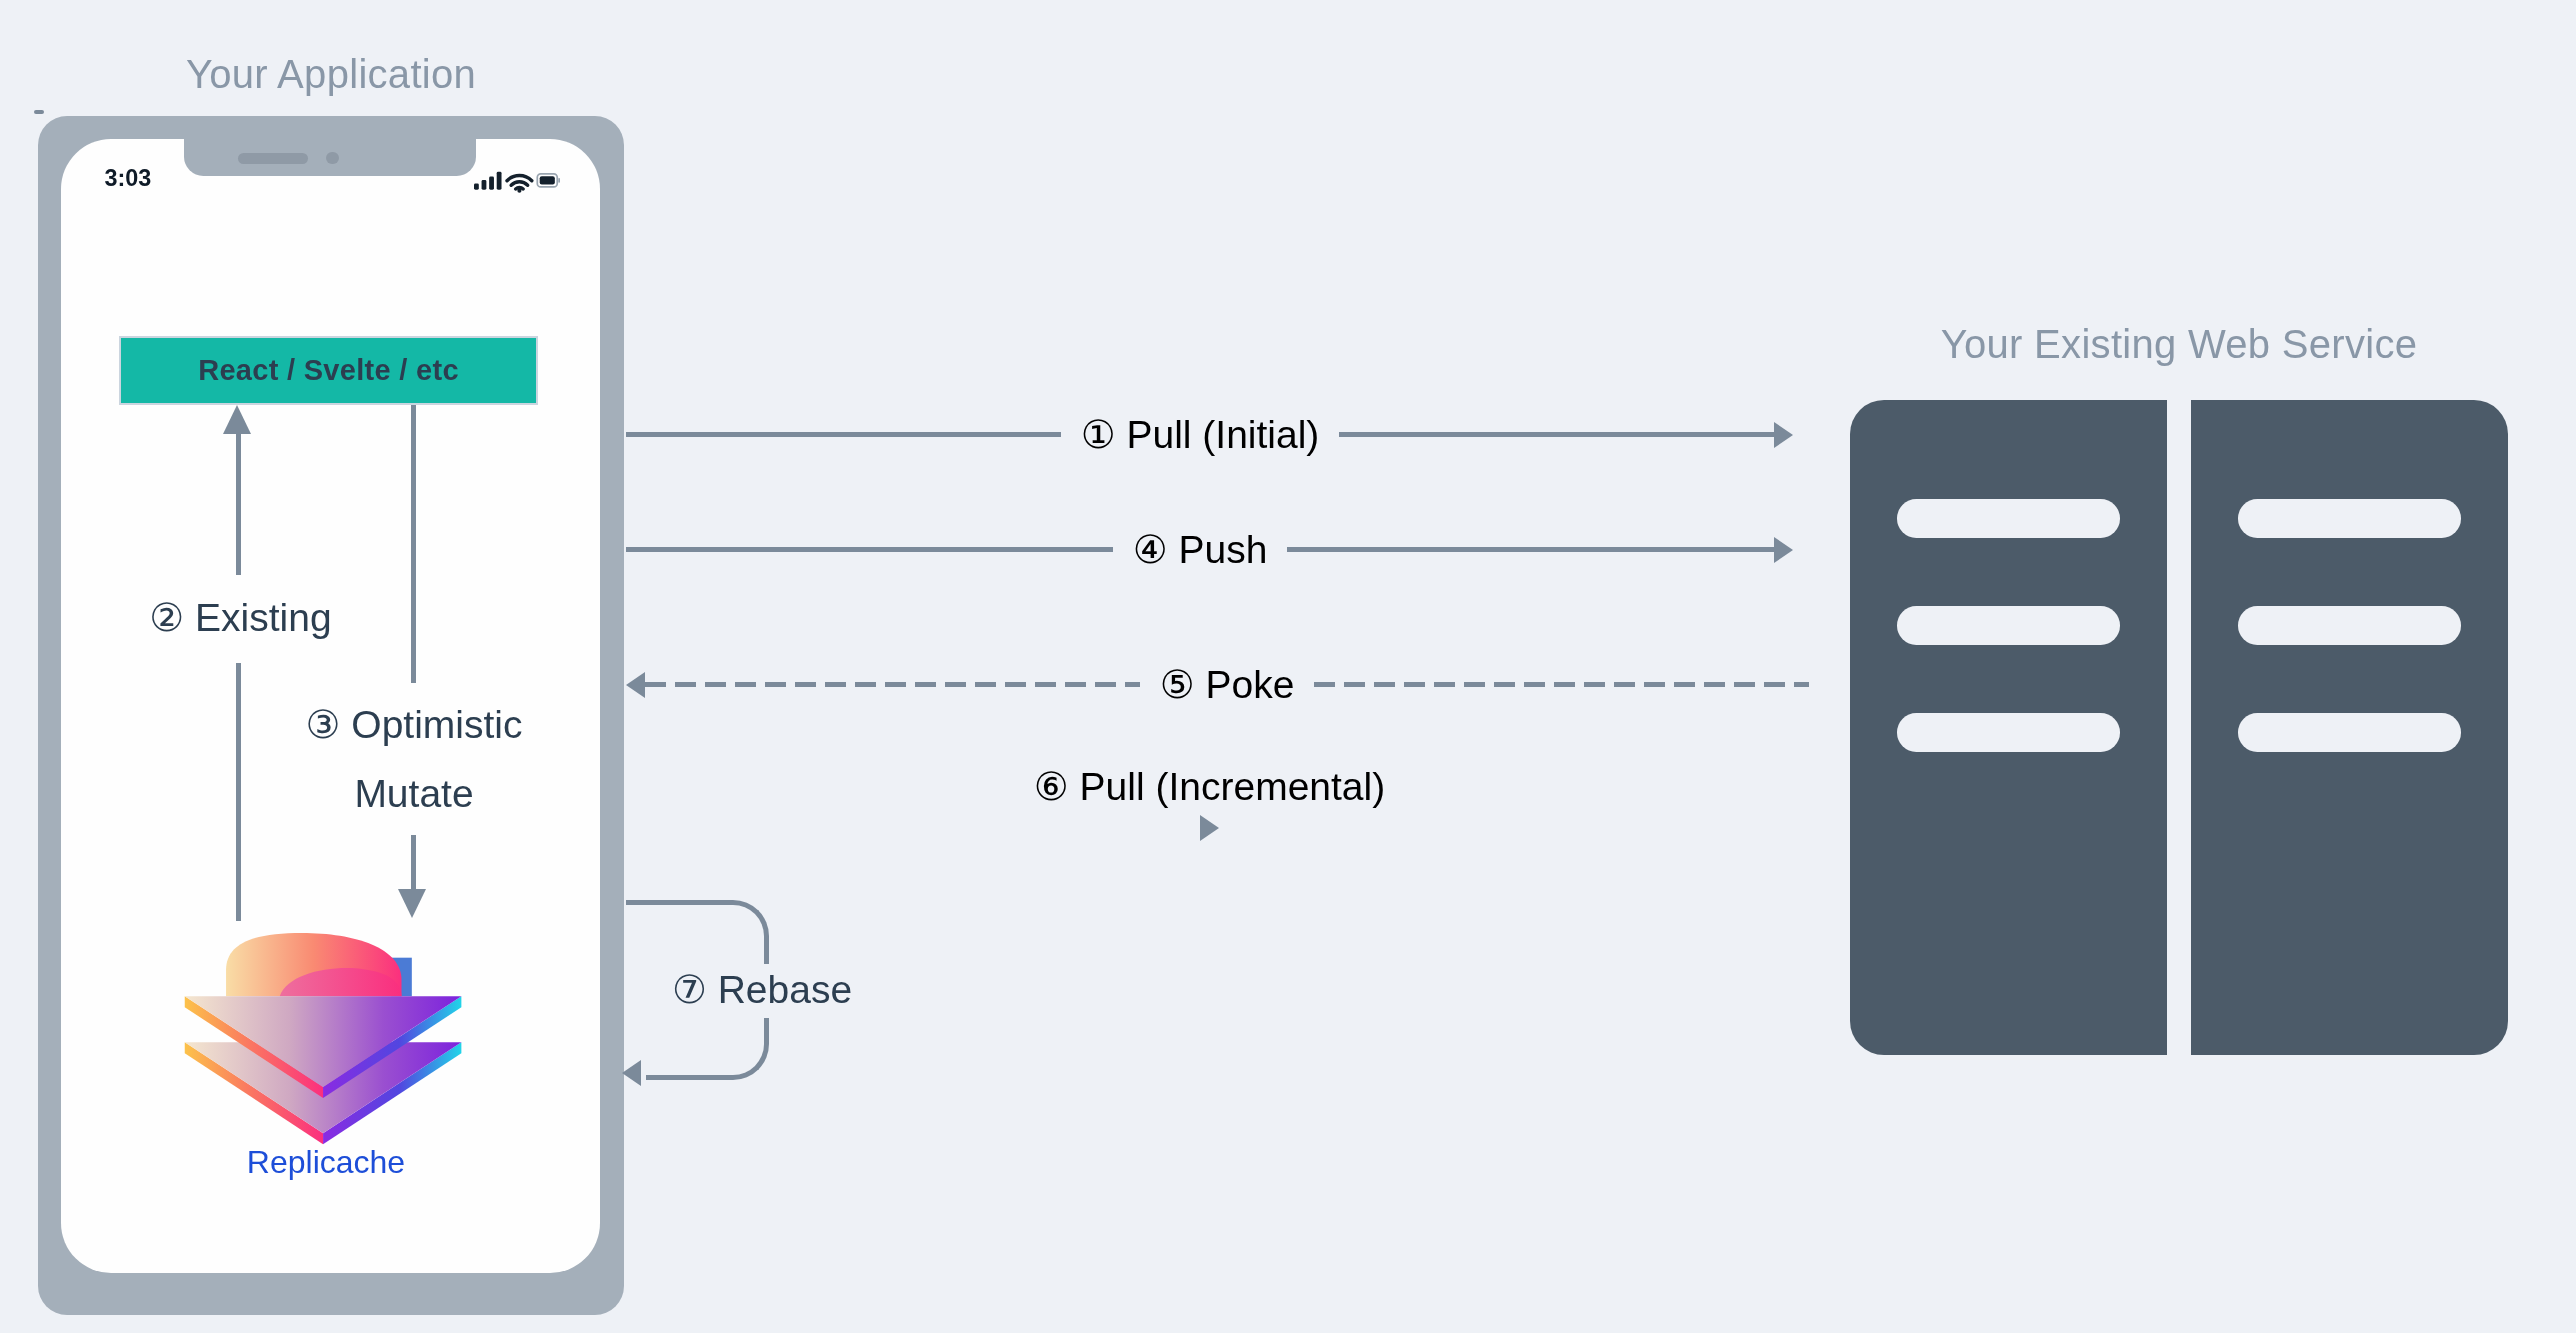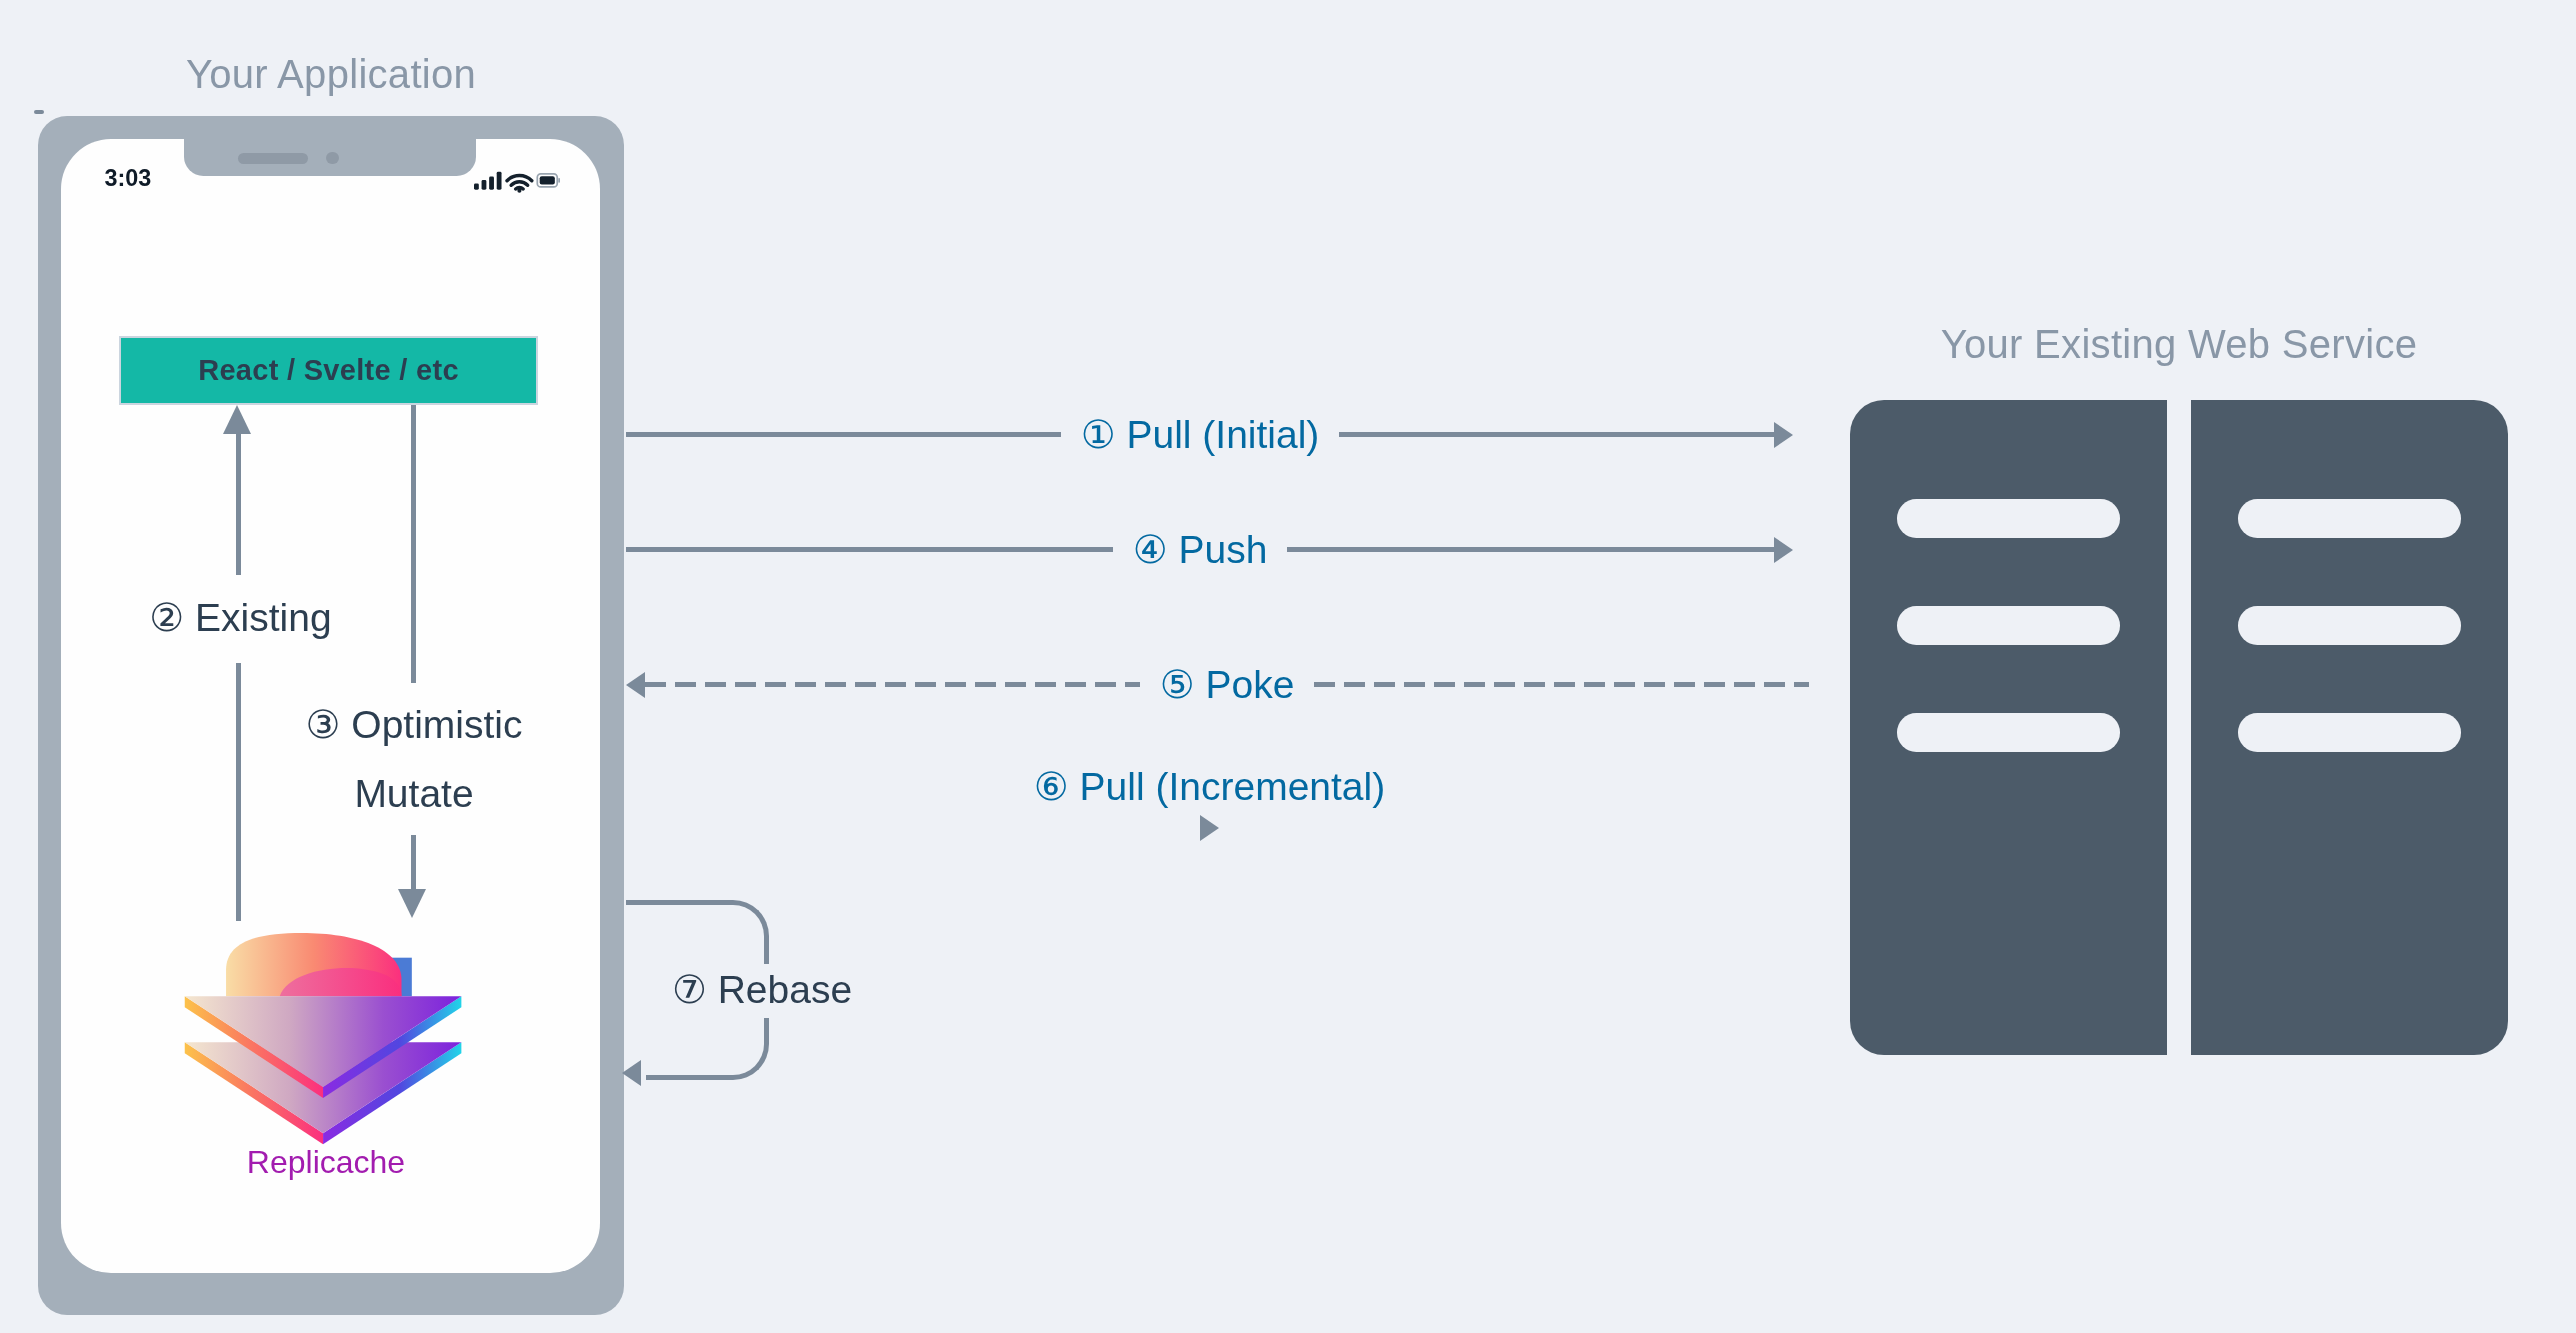--- a/index.html
+++ b/index.html
@@ -33,21 +33,21 @@
   .head-up{position:absolute;width:0;height:0;border-left:14.5px solid transparent;
            border-right:14.5px solid transparent;border-bottom:29px solid #7b8a9a;}
   .head-down{position:absolute;width:0;height:0;border-left:14.5px solid transparent;
              border-right:14.5px solid transparent;border-top:29px solid #7b8a9a;}
   .flow-label{position:absolute;font-size:39px;color:#2c3e50;text-align:center;white-space:nowrap;}
   .flow-label.two-line{line-height:69px;white-space:normal;}
 
   .h-arrow{position:absolute;height:83px;display:flex;align-items:center;}
   .h-arrow .seg{flex:1;height:5.5px;background:#7b8a9a;}
   .h-arrow .seg.dashed{background:repeating-linear-gradient(90deg,#7b8a9a 0 20.7px,transparent 20.7px 30px);}
-  .h-arrow .lbl{margin:0 19.3px;font-size:39px;color:#0369a1;white-space:nowrap;}
+  .h-arrow .lbl{margin:0 19.3px;font-size:39px;color:#000000;white-space:nowrap;}
   .h-arrow .head-right{width:0;height:0;border-top:13px solid transparent;
                        border-bottom:13px solid transparent;border-left:19.3px solid #7b8a9a;}
   .h-arrow .head-left{width:0;height:0;border-top:13px solid transparent;
                       border-bottom:13px solid transparent;border-right:19.3px solid #7b8a9a;}
 
   
   .rebase-top{position:absolute;left:626px;top:900px;width:138px;height:59px;
               border-top:5.5px solid #7b8a9a;border-right:5.5px solid #7b8a9a;
               border-top-right-radius:36px;}
   .rebase-bottom{position:absolute;left:646px;top:1018px;width:118px;height:57px;
@@ -58,21 +58,21 @@
                border-right:19.3px solid #7b8a9a;}
 
   
   .server-block{position:absolute;left:1850px;top:400px;width:658px;height:655px;
                 border-radius:34px;overflow:hidden;display:flex;gap:24px;}
   .rack{flex:1;background:#4c5b69;}
   .rack .slot{width:223px;height:39px;border-radius:19.3px;background:#eef1f6;margin:68px auto 0 auto;}
   .rack .slot:first-child{margin-top:99px;}
 
   .logo-caption{position:absolute;left:154px;top:1144px;width:344px;text-align:center;
-                font-size:32px;color:#a21caf;}
+                font-size:32px;color:#1d4ed8;}
   .artifact-dash{position:absolute;left:34px;top:110px;width:9.6px;height:4.1px;
                  border-radius:2.1px;background:#7b8a9a;}
 </style>
 </head>
 <body>
 
 <div class="stage">
 
   <div class="artifact-dash"></div>
 

